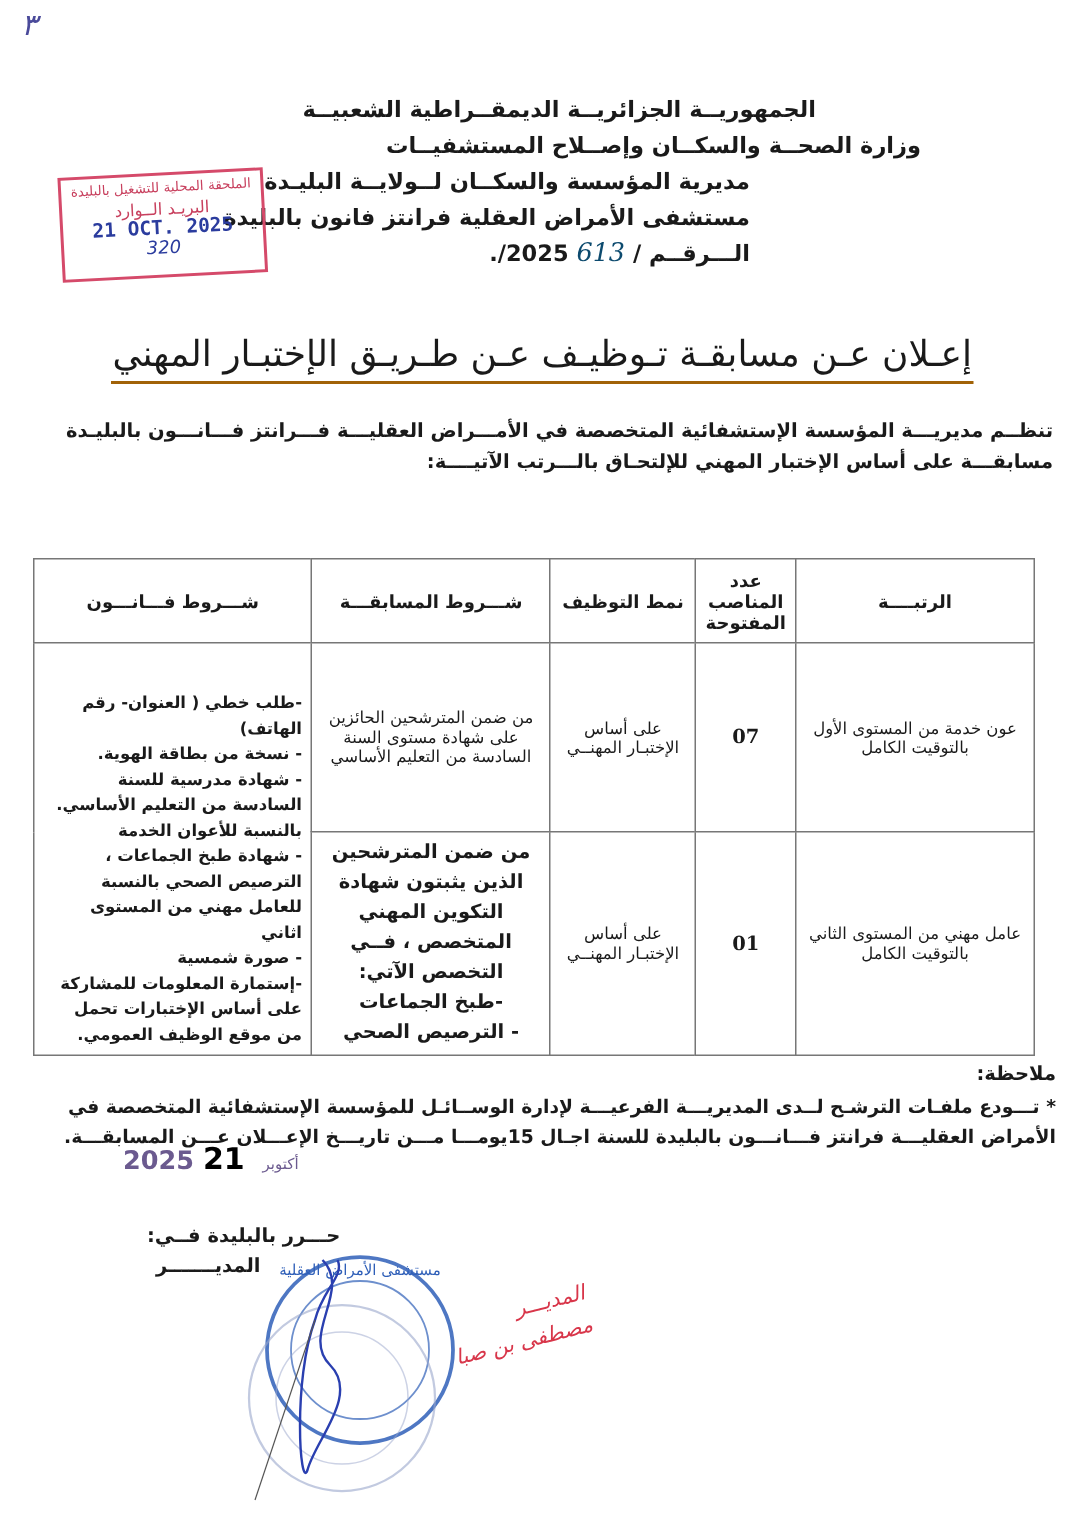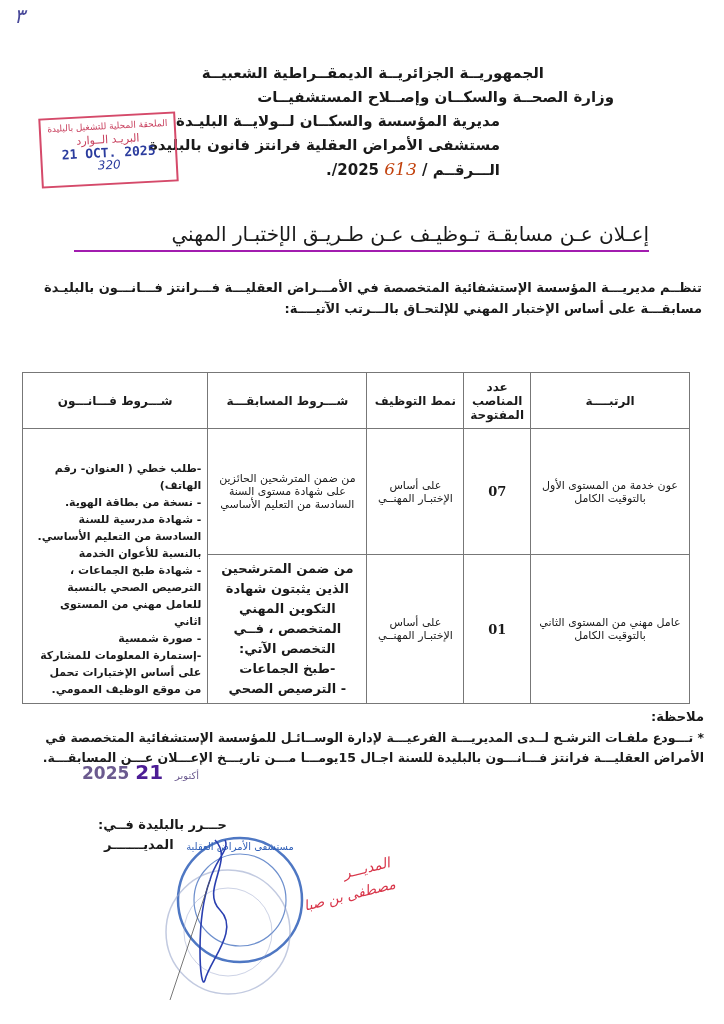--- a/index.html
+++ b/index.html
@@ -11,35 +11,35 @@
   .abs { position: absolute; }
   .rtl { direction: rtl; text-align: right; }
   .page-mark { left: 14px; top: 4px; font-size: 20px; color: #4a4a9a; font-family: "DejaVu Serif", serif; font-style: italic; }
 
   .hdr { font-weight: bold; font-size: 15px; white-space: nowrap; }
   #h1 { right: 180px; top: 64px; }
   #h2 { right: 110px; top: 88px; }
   #h3 { right: 224px; top: 112px; }
   #h4 { right: 224px; top: 136px; }
   #h5 { right: 224px; top: 159px; }
-  #h5 .hand { font-family: "DejaVu Serif", serif; font-style: italic; font-weight: normal; color: #c2410c; font-size: 17px; }
+  #h5 .hand { font-family: "DejaVu Serif", serif; font-style: italic; font-weight: normal; color: #0c4a6e; font-size: 17px; }
 
   .stamp-in {
     left: 40px; top: 115px; width: 137px; height: 70px;
     border: 2px solid #d54a6a; color: #c8405e;
     transform: rotate(-3deg); font-size: 9px; line-height: 13px;
     padding: 3px 4px; box-sizing: border-box; text-align: center;
   }
   .stamp-in .big { font-size: 11px; letter-spacing: 2px; }
   .stamp-in .date { color: #2b3c9e; font-weight: bold; font-size: 13px; font-family: "DejaVu Sans Mono", monospace; }
   .stamp-in .num { color: #2b3c9e; font-style: italic; font-size: 12px; }
 
   #title {
-    right: 75px; top: 222px; width: 575px; font-size: 20px; text-align: right;
-    padding-bottom: 4px; border-bottom: 2px solid #a21caf;
+    right: 75px; top: 222px; width: 575px; font-size: 24px; text-align: center;
+    padding-bottom: 4px; border-bottom: 2px solid #a16207;
     font-family: "DejaVu Sans", sans-serif; letter-spacing: 1px;
   }
   #intro {
     right: 22px; top: 277px; width: 680px; font-size: 13px; font-weight: bold; line-height: 21px;
   }
 
   table.main {
     position: absolute; left: 22px; top: 372px; width: 668px;
     border-collapse: collapse; direction: rtl; font-size: 11px;
   }
@@ -55,21 +55,21 @@
   .row2 td { height: 122px; }
   .num-cell { font-family: "DejaVu Serif", serif; font-weight: bold; font-size: 13px; }
   .req { text-align: right !important; font-weight: bold; font-size: 11px; line-height: 17px; vertical-align: middle; padding-top: 30px !important; }
   .comp2 { font-weight: bold; font-size: 13px; line-height: 20px; text-align: right; }
 
   #note-label { right: 20px; top: 709px; font-weight: bold; font-size: 13px; margin-left: 23px; }
   #note-text { right: 20px; top: 728px; width: 690px; font-weight: bold; font-size: 12.5px; line-height: 20px; }
 
   .date-stamp { left: 82px; top: 760px; color: #6b5a8f; font-weight: bold; font-size: 17px; white-space: nowrap; }
   .date-stamp .m { font-size: 10px; font-weight: normal; margin: 0 6px; }
-  .date-stamp .d { font-size: 20px; color: #4c1d95; }
+  .date-stamp .d { font-size: 20px; color: #000000; }
 
   #signed { left: 98px; top: 817px; font-weight: bold; font-size: 13px; }
   #director { left: 104px; top: 837px; font-weight: bold; font-size: 13px; }
 
   .seal-svg { left: 140px; top: 820px; }
   .sign-text { left: 300px; top: 862px; color: #d8364a; font-size: 14px; transform: rotate(-14deg); line-height: 22px; font-style: italic; }
 </style>
 </head>
 <body>
 

